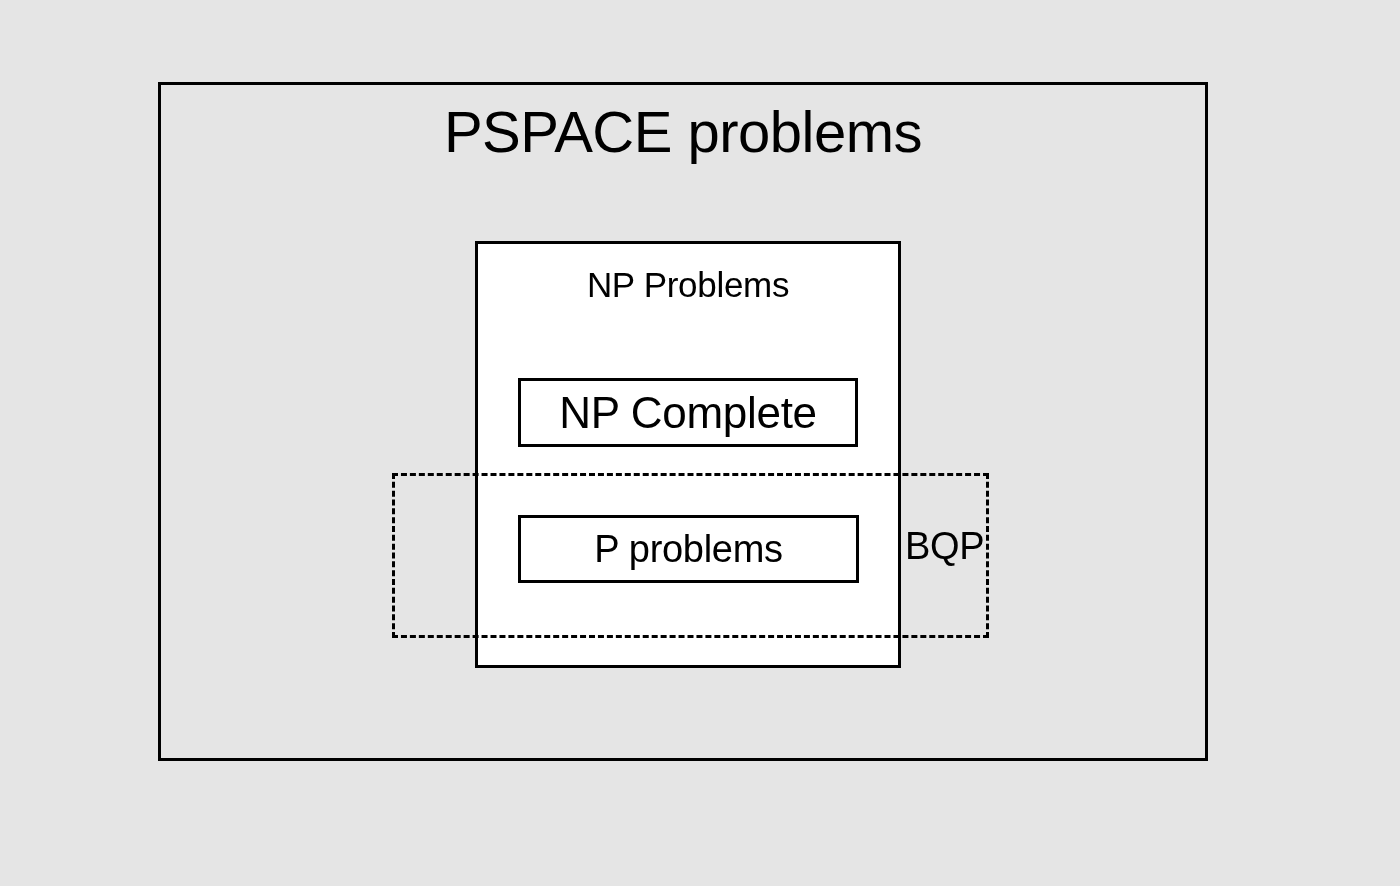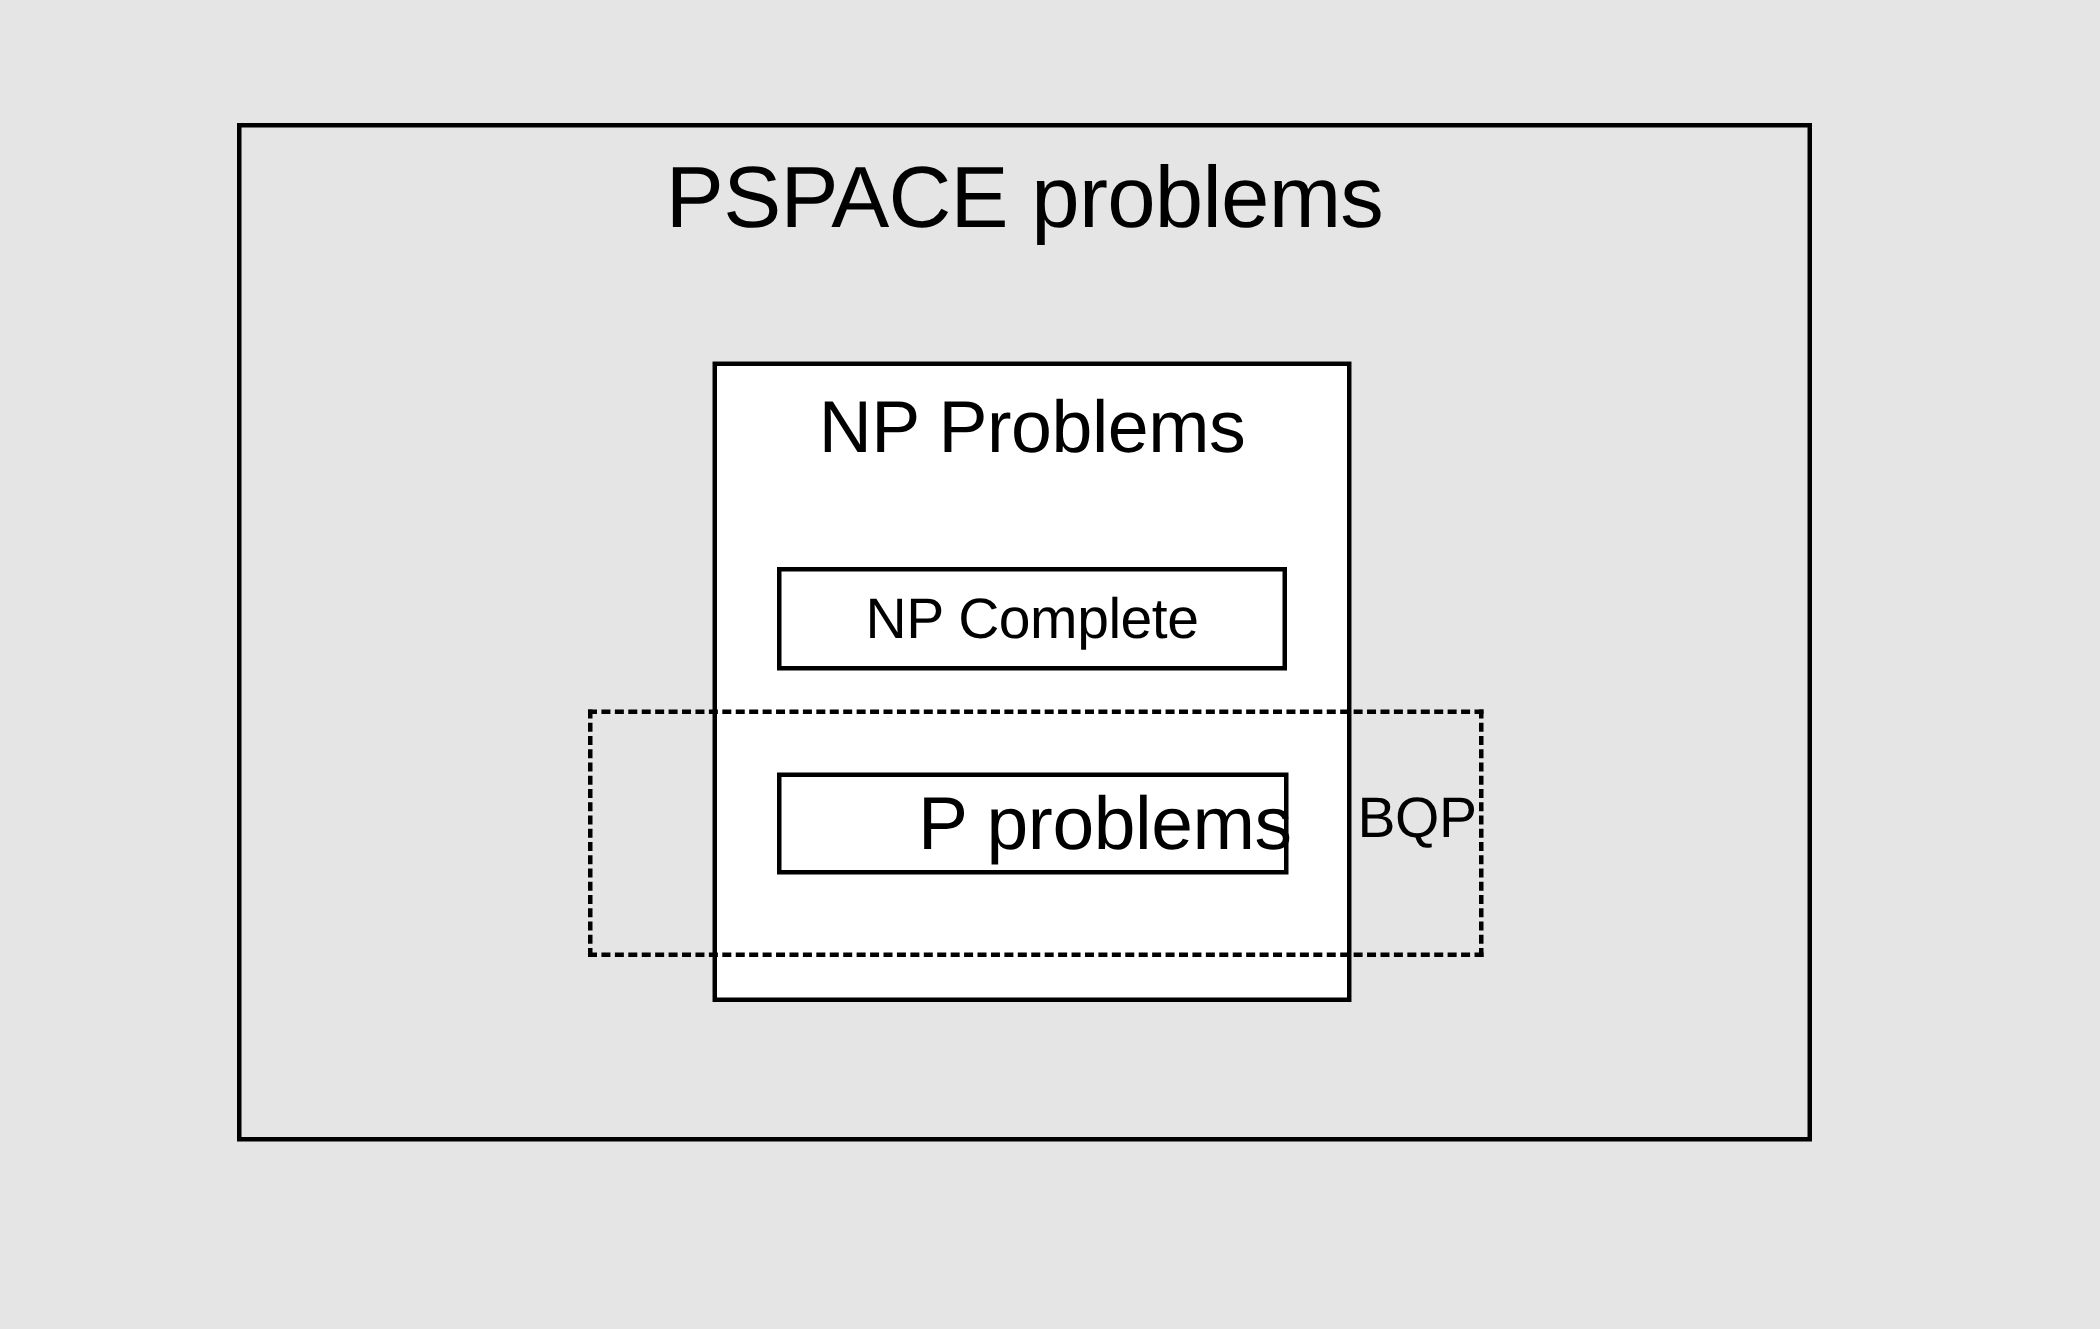--- a/index.html
+++ b/index.html
@@ -65,21 +65,21 @@
     height: 427px;
     z-index: 3;
     background: #ffffff;
   }
   #np-title {
     position: absolute;
     left: 475px;
     top: 258px;
     width: 426px;
     text-align: center;
-    font-size: 49px;
+    font-size: 35px;
     line-height: 54px;
     letter-spacing: -0.3px;
     font-weight: 400;
     color: #000000;
     z-index: 6;
     white-space: nowrap;
   }
 
   
   #bqp-box {
@@ -112,21 +112,21 @@
     height: 69px;
     z-index: 5;
     background: #ffffff;
   }
   #npcomplete-label {
     position: absolute;
     left: 518px;
     top: 390px;
     width: 340px;
     text-align: center;
-    font-size: 38px;
+    font-size: 44px;
     line-height: 46px;
     letter-spacing: -0.3px;
     color: #000000;
     z-index: 6;
     white-space: nowrap;
   }
 
   #p-box {
     left: 518px;
     top: 515px;
@@ -134,27 +134,26 @@
     height: 68px;
     z-index: 5;
     background: #ffffff;
   }
   #p-label {
     position: absolute;
     left: 518px;
     top: 526px;
     width: 341px;
     text-align: center;
-    font-size: 50px;
+    font-size: 38px;
     line-height: 46px;
     letter-spacing: -0.3px;
     color: #000000;
     z-index: 6;
     white-space: nowrap;
-    margin-left: 48px;
   }
 </style>
 </head>
 <body>
 
 <div id="canvas">
 
   <div class="box solid-box" id="pspace-box"></div>
   <div id="pspace-title">PSPACE problems</div>
 

